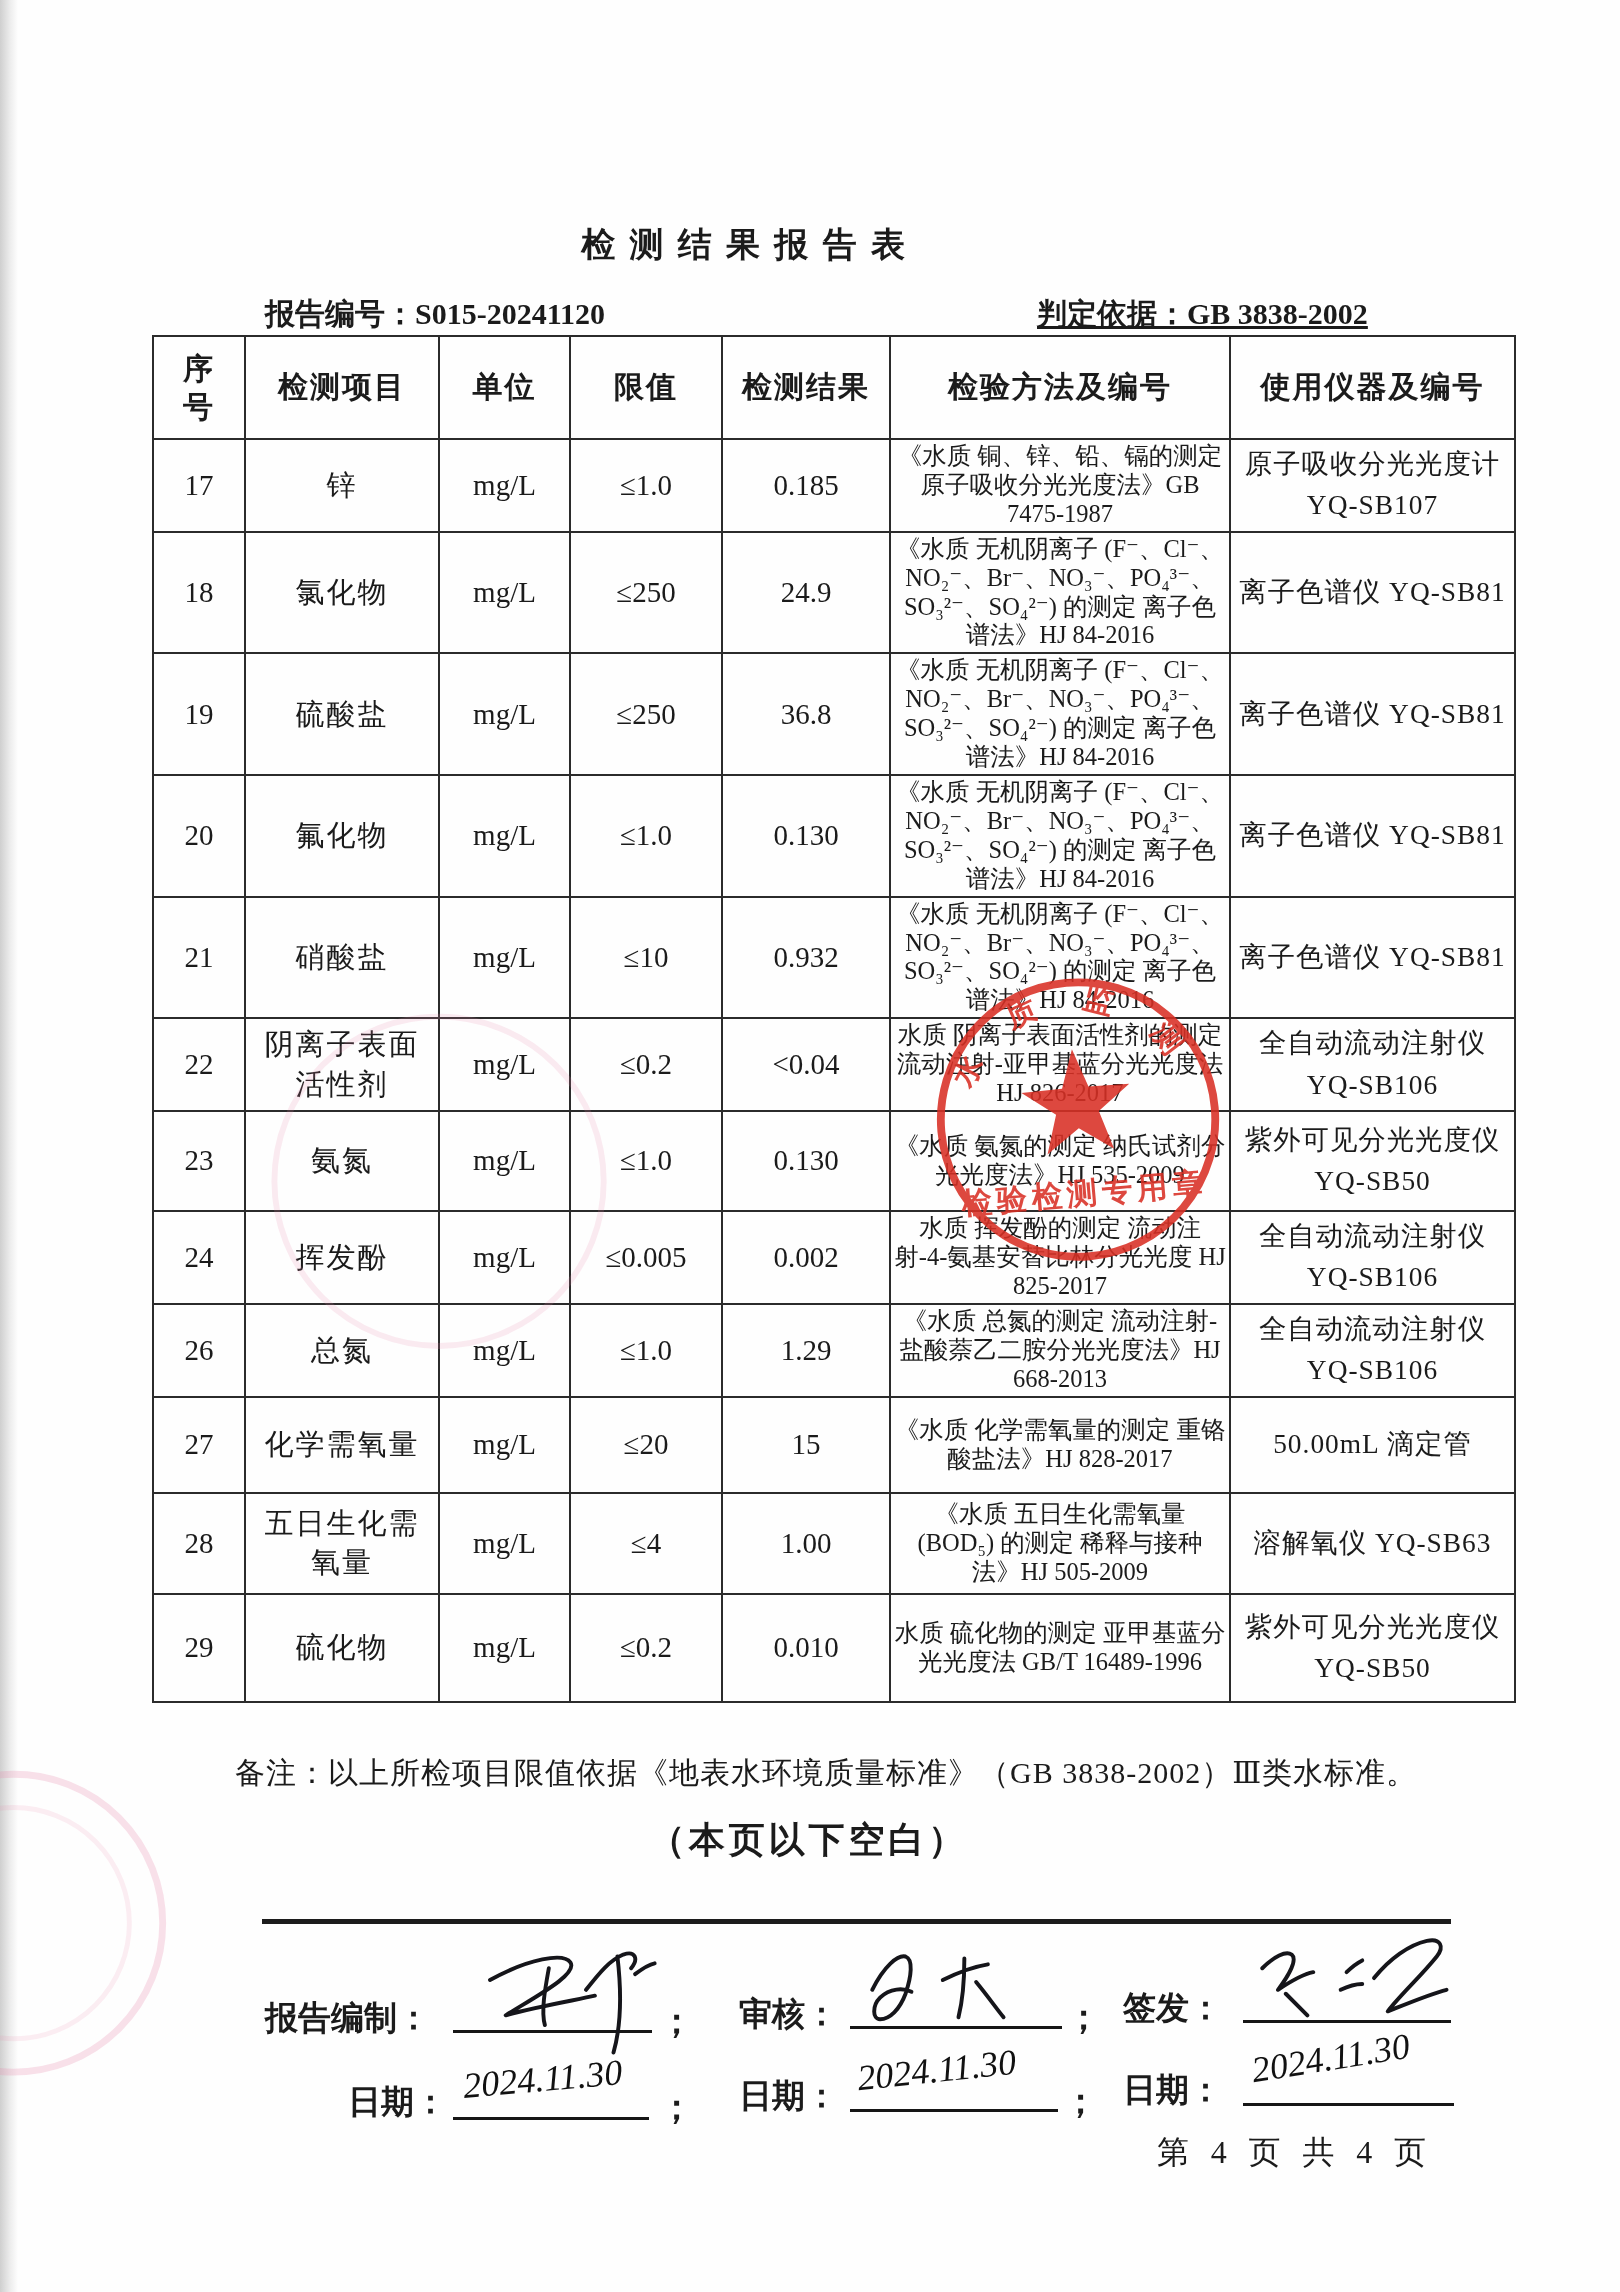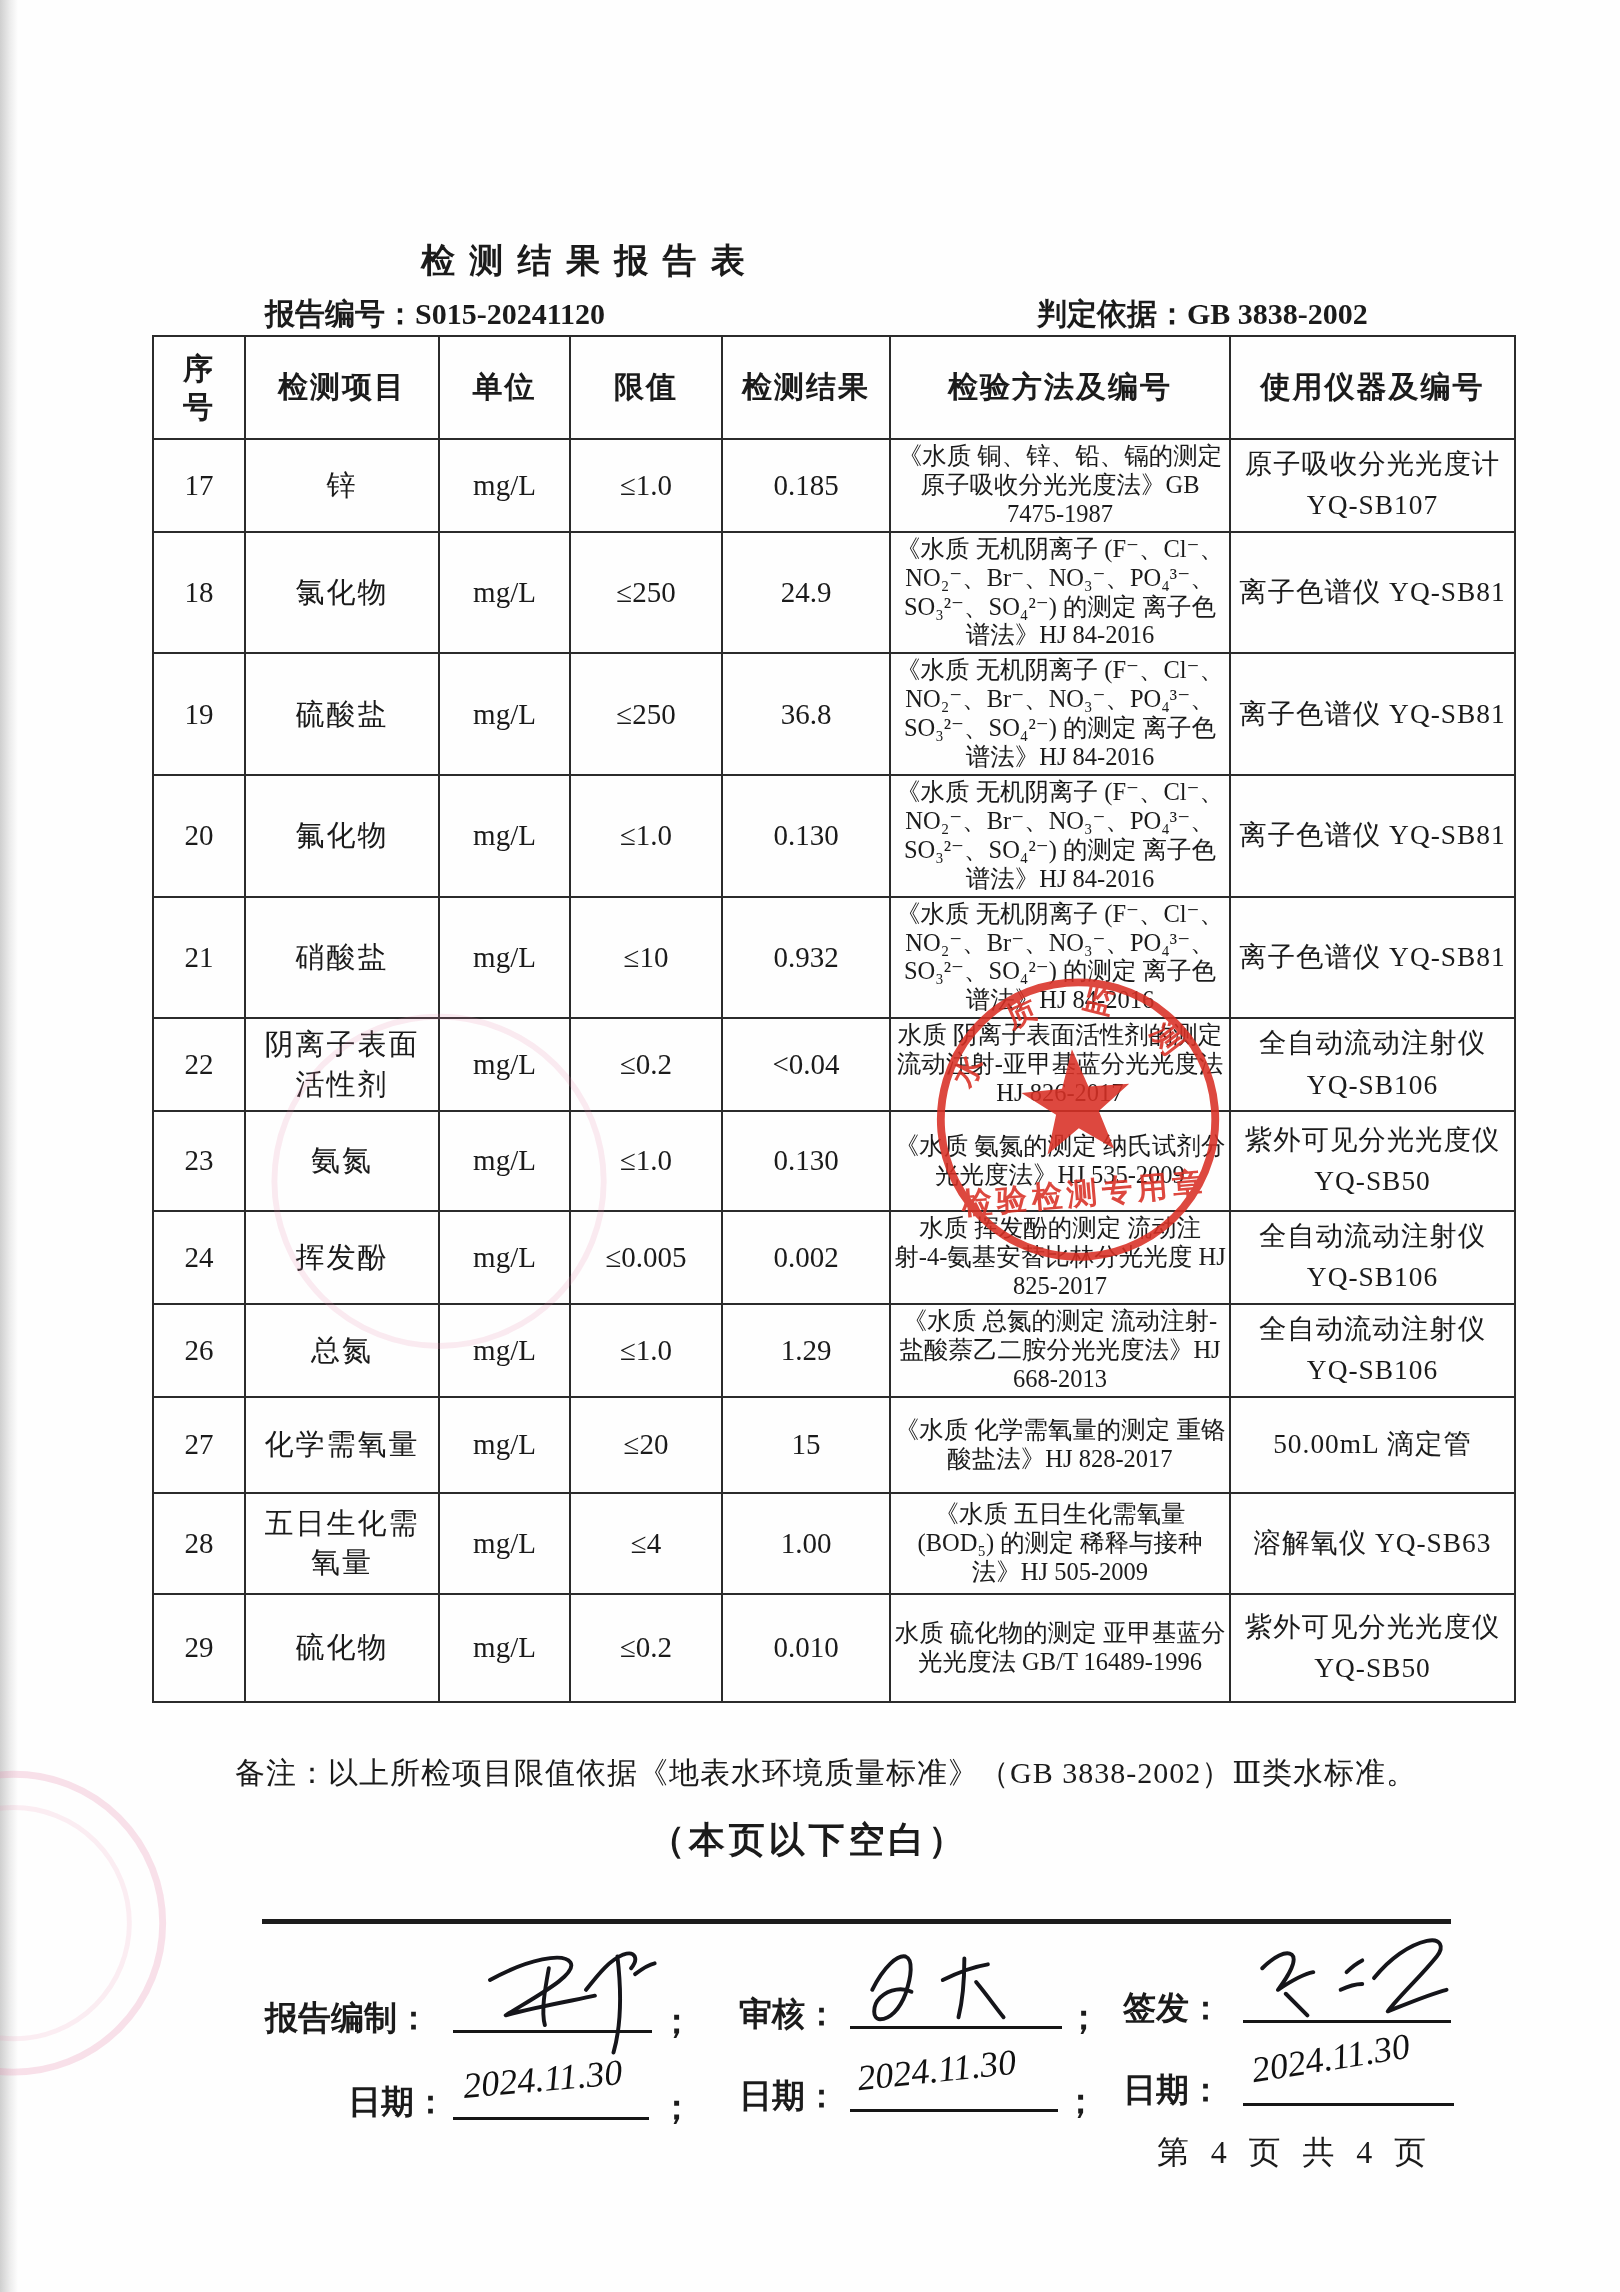--- a/index.html
+++ b/index.html
@@ -1,24 +1,24 @@
 <!DOCTYPE html>
 <html><head>
 <meta charset="utf-8">
 <style>
   html,body{margin:0;padding:0;background:#9a9a9a;}
   #page{position:relative;width:1620px;height:2293px;background:#fefefe;overflow:hidden;
         font-family:"Liberation Serif","DejaVu Serif",serif;color:#1b1b1b;}
   #scan-edge{position:absolute;left:0;top:0;width:17.6px;height:100%;
         background:linear-gradient(to right,#cfcfcf,#ececec 55%,rgba(255,255,255,0));}
   .abs{position:absolute;}
-  #doc-title{left:421px;top:222px;width:647px;text-align:left;font-size:34px;font-weight:bold;letter-spacing:2.9px;margin-top:16px;}
+  #doc-title{left:421px;top:222px;width:647px;text-align:center;font-size:34px;font-weight:bold;letter-spacing:2.9px;}
   .meta{top:294px;font-size:30px;font-weight:bold;white-space:nowrap;}
   #report-no{left:265px;}
-  #basis{left:1037px;}
+  #basis{left:1037px;text-decoration:underline;}
   table#results{position:absolute;left:152px;top:335px;width:1362px;border-collapse:collapse;table-layout:fixed;
         background:transparent;}
   table#results th,table#results td{border:2px solid #2b2b2b;text-align:center;vertical-align:middle;
         padding:2px 5.9px;overflow:hidden;}
   table#results{border:2.9px solid #1c1c1c;}
   th{font-size:30px;font-weight:bold;letter-spacing:2px;}
   .th-no{padding:2px 15.7px !important;line-height:1.25;}
   td{font-size:29px;}
   .c-item{letter-spacing:2px;line-height:1.35;}
   .c-unit,.c-limit,.c-result{font-size:29px;}

